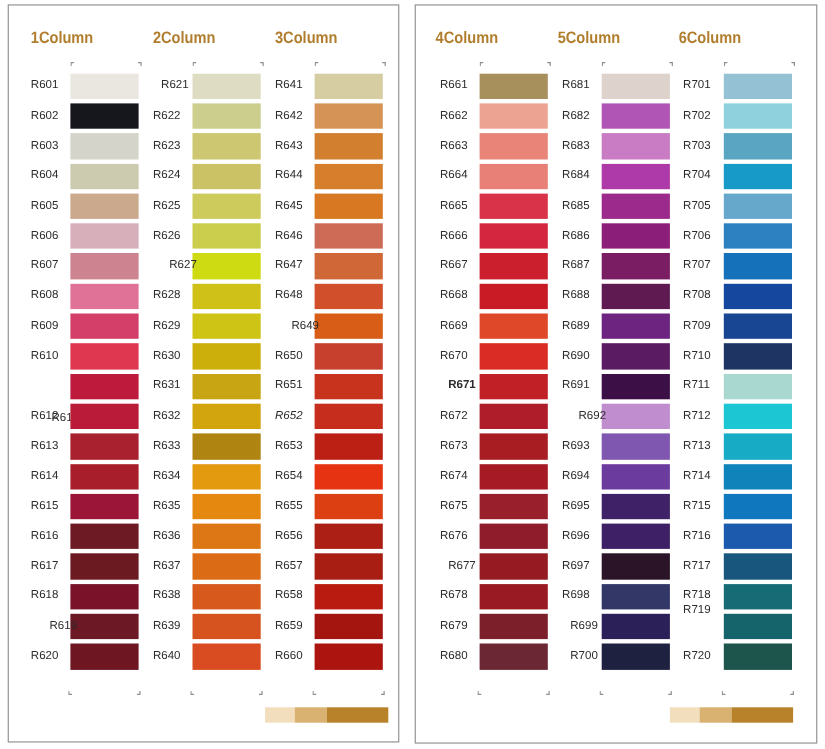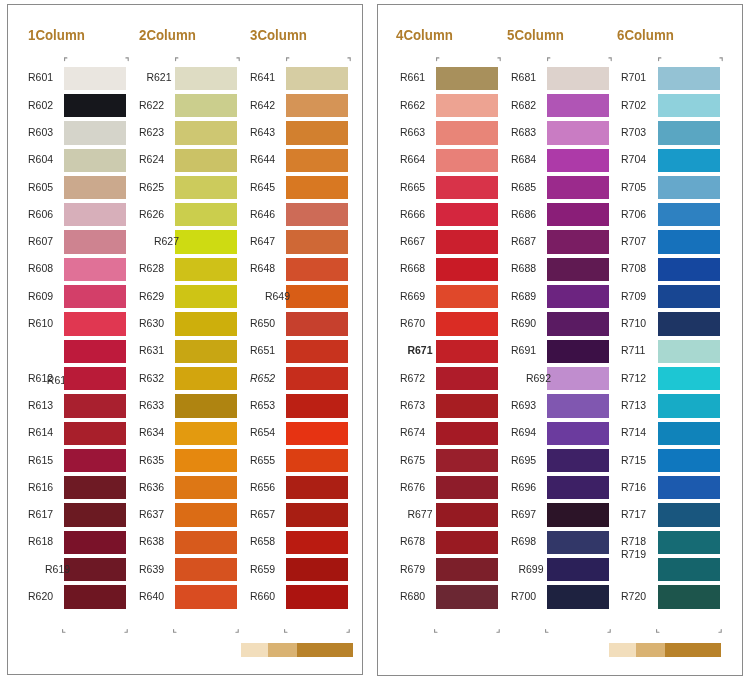--- a/index.html
+++ b/index.html
@@ -280,21 +280,21 @@
       <div class="label" style="left:133px;top:448.49999999999994px;width:40px;text-align:left;">R695</div>
       <div class="swatch" style="left:169px;top:471.1px;width:62px;height:23.4px;background:#3D2065;"></div>
       <div class="label" style="left:133px;top:475.8px;width:40px;text-align:left;">R696</div>
       <div class="swatch" style="left:169px;top:498.4px;width:62px;height:23.4px;background:#2C1428;"></div>
       <div class="label" style="left:133px;top:503.09999999999997px;width:40px;text-align:left;">R697</div>
       <div class="swatch" style="left:169px;top:525.7px;width:62px;height:23.4px;background:#323768;"></div>
       <div class="label" style="left:133px;top:530.4000000000001px;width:40px;text-align:left;">R698</div>
       <div class="swatch" style="left:169px;top:553px;width:62px;height:23.4px;background:#2B2058;"></div>
       <div class="label" style="left:133px;top:557.7px;width:40px;text-align:center;">R699</div>
       <div class="swatch" style="left:169px;top:580.3000000000001px;width:62px;height:23.4px;background:#1E2240;"></div>
-      <div class="label" style="left:133px;top:585.0000000000001px;width:40px;text-align:left;">R700</div>
+      <div class="label" style="left:133px;top:585.0000000000001px;width:40px;text-align:center;">R700</div>
       <div class="col-title" style="left:239px;top:21.2px;">6Column</div>
       <div class="cmark" style="left:279.8px;top:42.6px;"><svg width="5" height="5" viewBox="0 0 5 5">
           <path d="M0.6 3.6 L0.6 0.9 L2.9 0.9" fill="none" stroke="#8e8e8e" stroke-width="1.1" stroke-linecap="round"></path>
         </svg></div>
       <div class="cmark" style="left:340.5px;top:42.6px;"><svg width="5" height="5" viewBox="0 0 5 5">
           <path d="M0.9 0.9 L3.2 0.9 L3.2 3.6" fill="none" stroke="#8e8e8e" stroke-width="1.1" stroke-linecap="round"></path>
         </svg></div>
       <div class="cmark" style="left:278px;top:614.6px;"><svg width="5" height="5" viewBox="0 0 5 5">
           <path d="M0.6 0.6 L0.6 3.3 L3.0 3.3" fill="none" stroke="#8e8e8e" stroke-width="1.1" stroke-linecap="round"></path>
         </svg></div>

